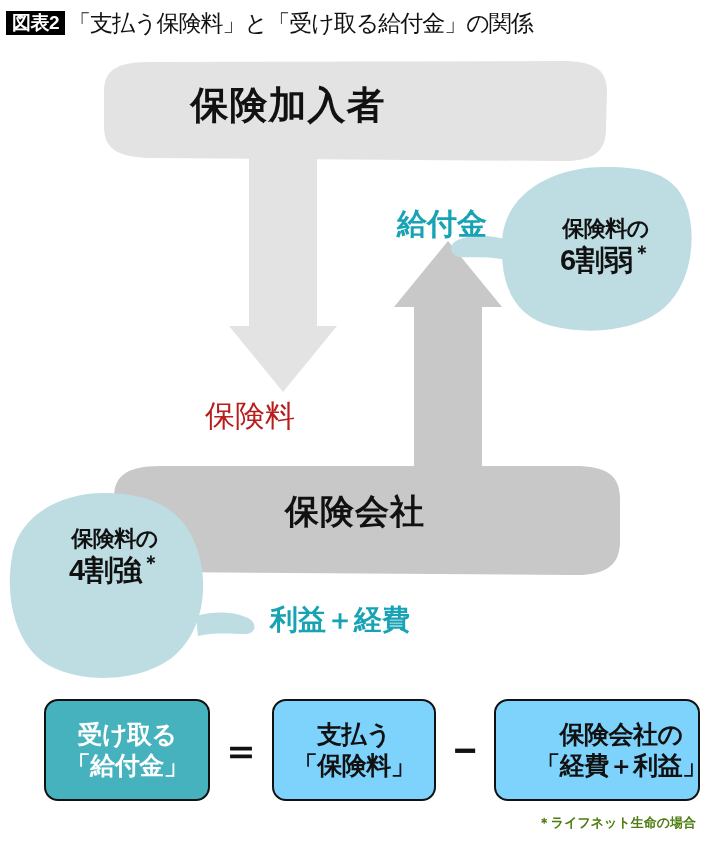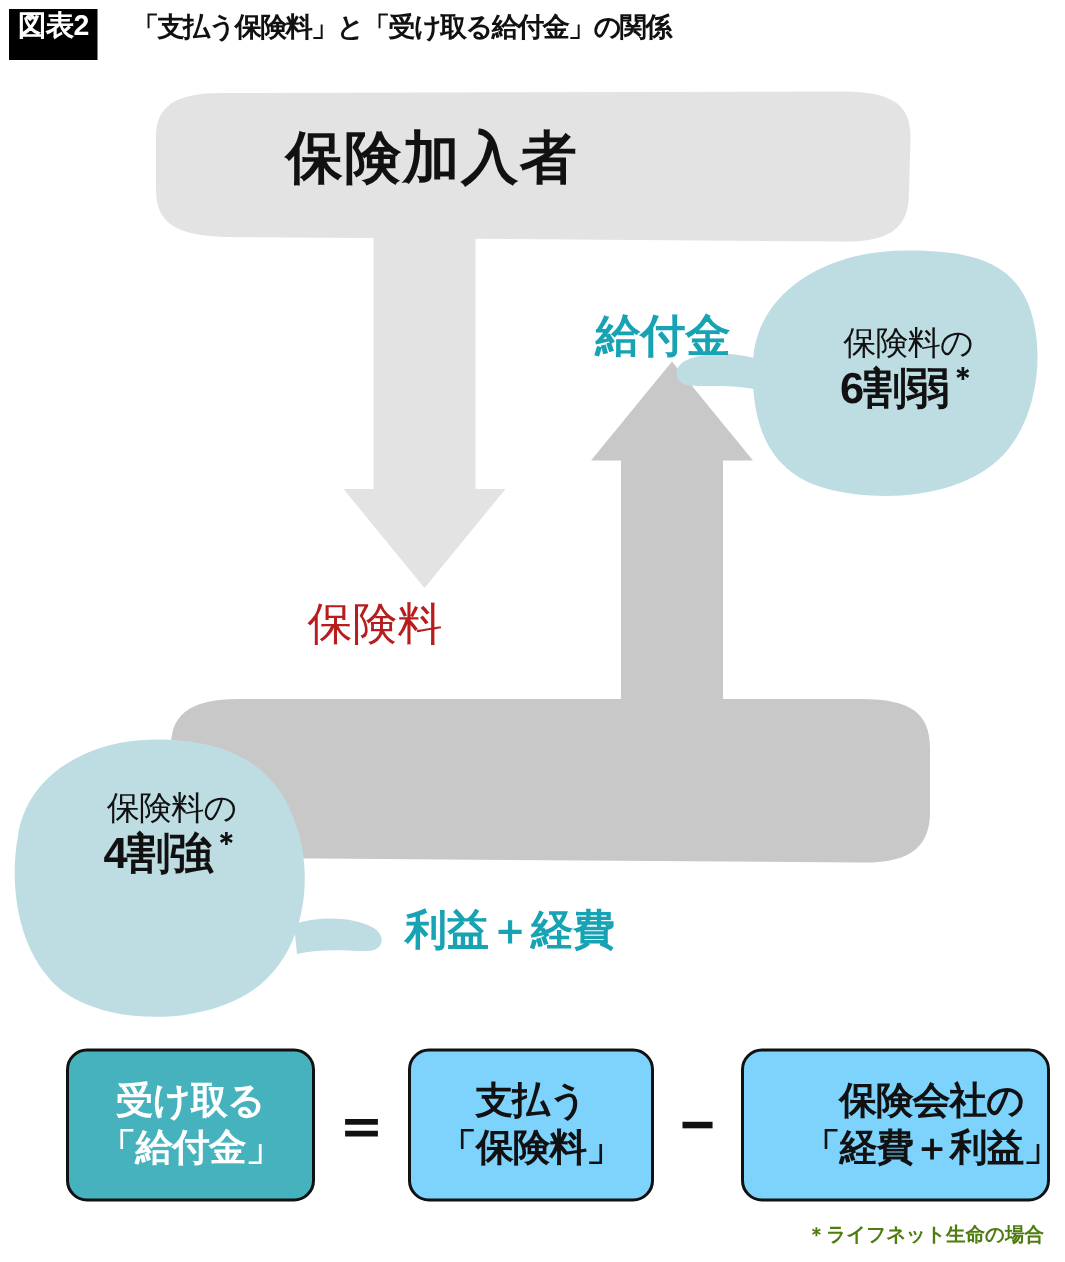--- a/index.html
+++ b/index.html
@@ -9,33 +9,33 @@
     font-family:"Liberation Sans","DejaVu Sans",sans-serif;
     position:relative;
     overflow:hidden;
     -webkit-font-smoothing:antialiased;
   }
   .stage{position:absolute;left:0;top:0;width:710px;height:841px;}
 
   
   .title-row{
     position:absolute;left:6px;top:6px;width:700px;height:34px;
-    display:flex;
+    display:flex;align-items:center;
   }
   .fig-badge{
     background:#000000;color:#ffffff;
     font-size:19px;font-weight:bold;
     padding:2px 6px 3px 6px;
     line-height:1;
     letter-spacing:-0.5px;
     display:inline-block;
   }
   .title-text{
-    color:#111111;font-size:18px;font-weight:bold;
-    margin-left:23px;letter-spacing:-1px;white-space:nowrap;
+    color:#111111;font-size:23px;font-weight:normal;
+    margin-left:3px;letter-spacing:-1px;white-space:nowrap;
   }
 
   
   .diagram{position:absolute;left:0;top:44px;width:710px;height:640px;}
 
   
   .lbl{position:absolute;white-space:nowrap;}
   .lbl-person{
     left:0;top:80px;width:576px;text-align:center;
     font-size:38px;font-weight:bold;color:#111;letter-spacing:1px;
@@ -54,21 +54,21 @@
   }
   .lbl-profit{
     left:270px;top:601px;
     font-size:28px;font-weight:bold;color:#17a3b4;letter-spacing:0px;
   }
 
   
   .bubble-txt{position:absolute;text-align:center;color:#111;}
   .bub-r{left:513px;top:216px;width:185px;}
   .bub-l{left:22px;top:526px;width:185px;}
-  .bubble-line1{font-size:22px;font-weight:normal;letter-spacing:-0.5px;line-height:1.15;}
+  .bubble-line1{font-size:22px;font-weight:bold;letter-spacing:-0.5px;line-height:1.15;}
   .bubble-line2{font-size:29px;font-weight:bold;letter-spacing:-0.5px;line-height:1.25;margin-top:0;}
   .star{font-size:19px;vertical-align:super;}
 
   
   .equation{
     position:absolute;left:0;top:694px;width:710px;height:112px;
     display:flex;align-items:center;justify-content:center;
   }
   .eq-box{
     border:2.5px solid #111;border-radius:14px;
@@ -173,20 +173,21 @@
       <path fill="#bddde3" d="M104,449
                C58,449 18,473 12,513
                C4,558 18,605 50,622
                C86,641 144,637 174,612
                C204,587 210,538 196,502
                C182,463 148,449 104,449 Z"></path>
     </g>
   </svg>
 
   <div class="lbl lbl-person">保険加入者</div>
+  <div class="lbl lbl-company">保険会社</div>
   <div class="lbl lbl-premium">保険料</div>
   <div class="lbl lbl-benefit">給付金</div>
   <div class="lbl lbl-profit">利益＋経費</div>
 
   <div class="bubble-txt bub-r">
     <div class="bubble-line1">保険料の</div>
     <div class="bubble-line2"><span>6割弱</span><span class="star">＊</span></div>
   </div>
 
   <div class="bubble-txt bub-l">

